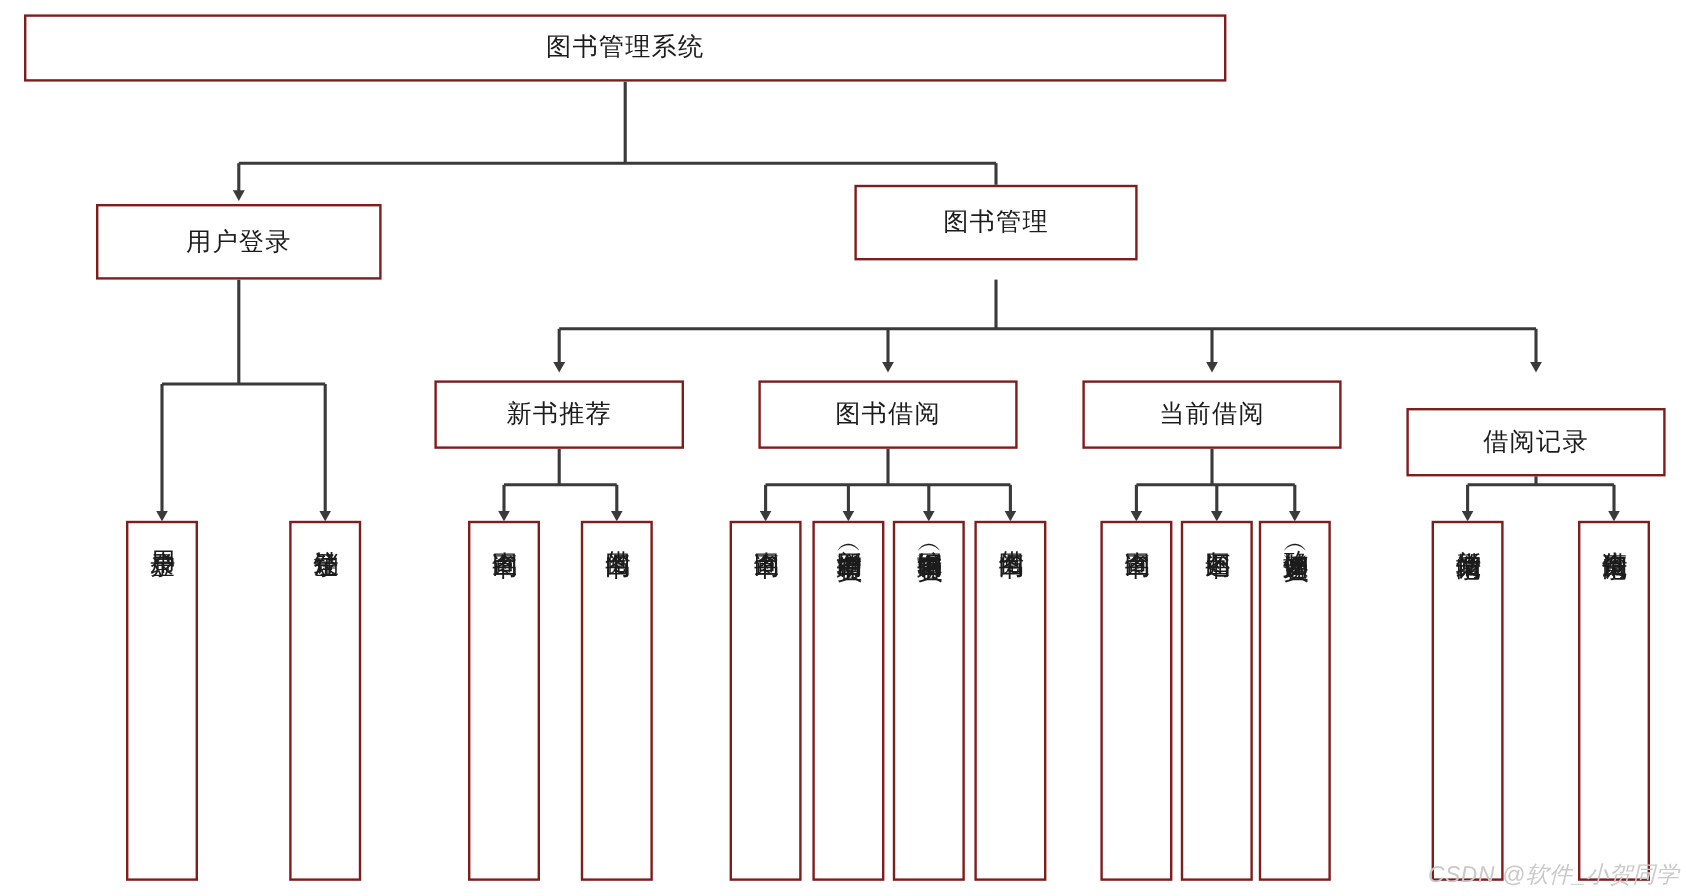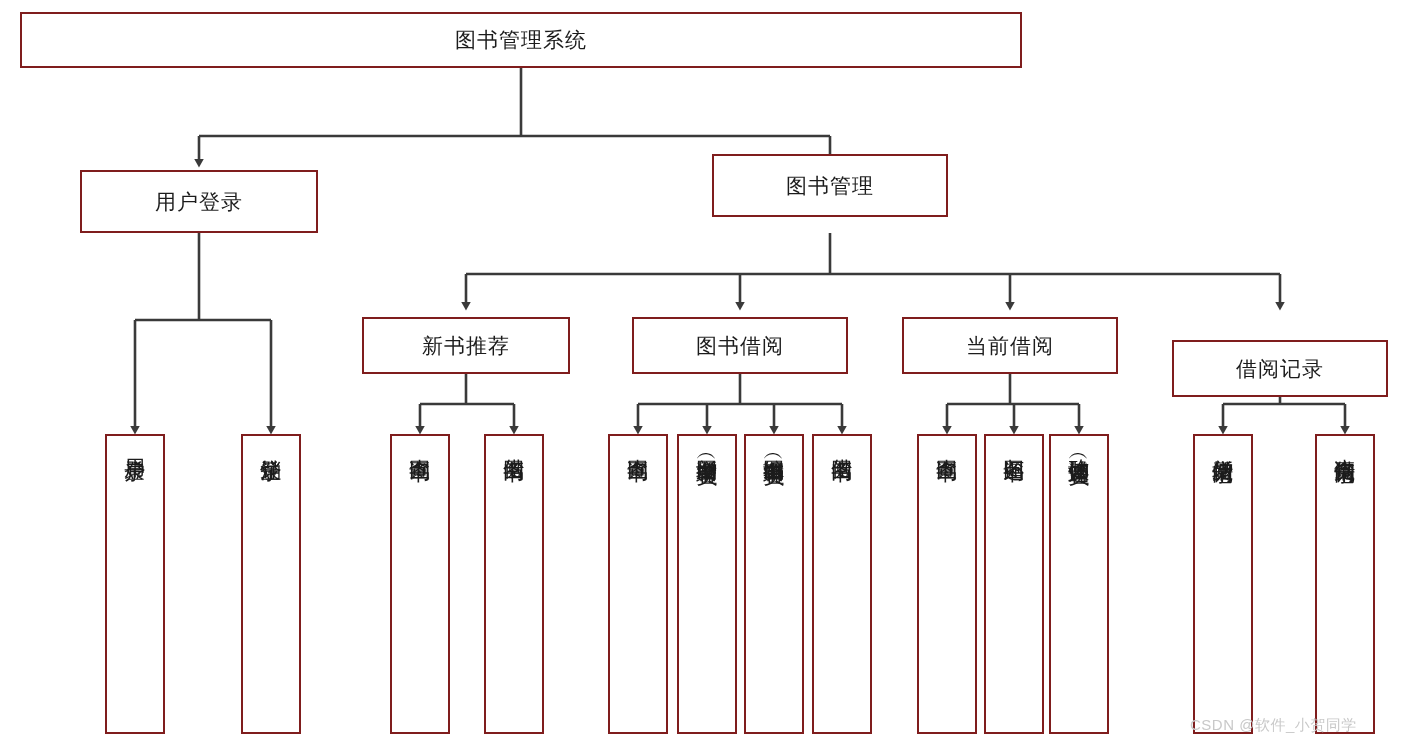--- a/index.html
+++ b/index.html
@@ -54,25 +54,26 @@
     -webkit-writing-mode: vertical-rl;
     white-space: nowrap;
     display: block;
   }
   
   #node-root {
     border-width: 2px;
   }
   .watermark {
     position: absolute;
-    font-size: 15px;
+    font-size: 19px;
     color: #c9c9c9;
     white-space: nowrap;
     letter-spacing: 0.5px;
     font-family: "Liberation Sans", "DejaVu Sans", sans-serif;
+    font-style: italic;
   }
 </style>
 </head>
 <body>
 
 <div id="canvas">
 
   <svg id="wires" viewBox="0 0 1405 747" width="1405" height="747" xmlns="http://www.w3.org/2000/svg">
     <defs>
       <marker id="arrow" markerWidth="9" markerHeight="10" refX="1.5" refY="5" orient="auto" markerUnits="userSpaceOnUse">

